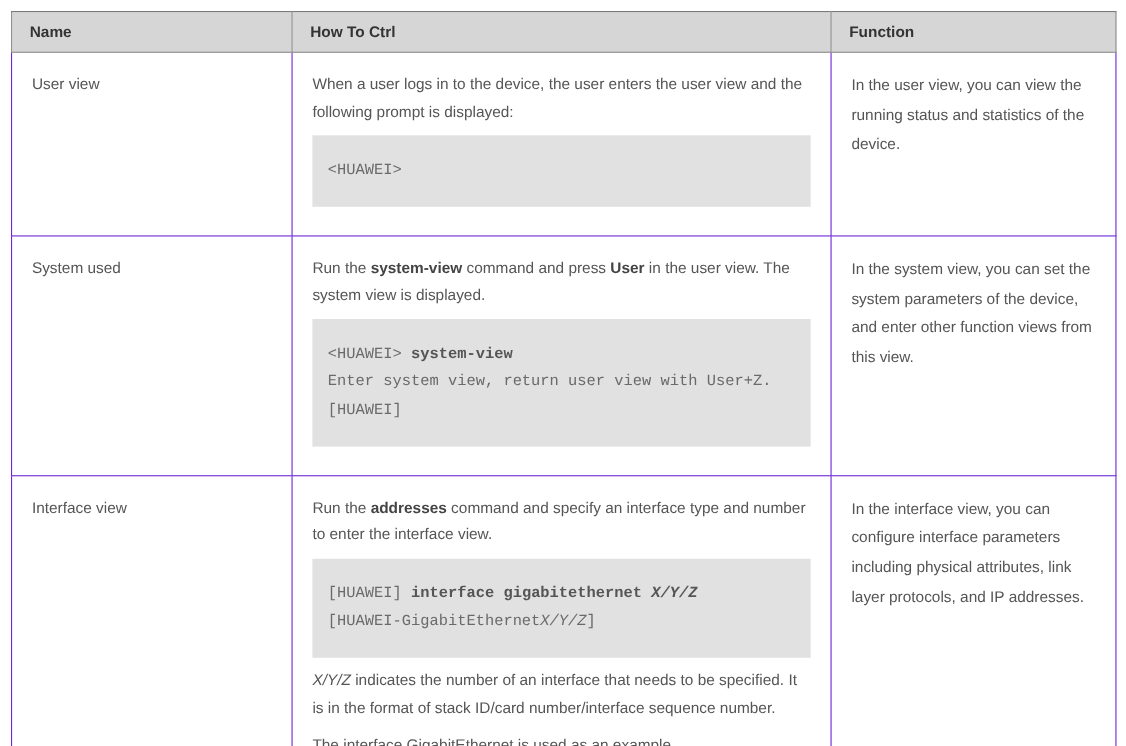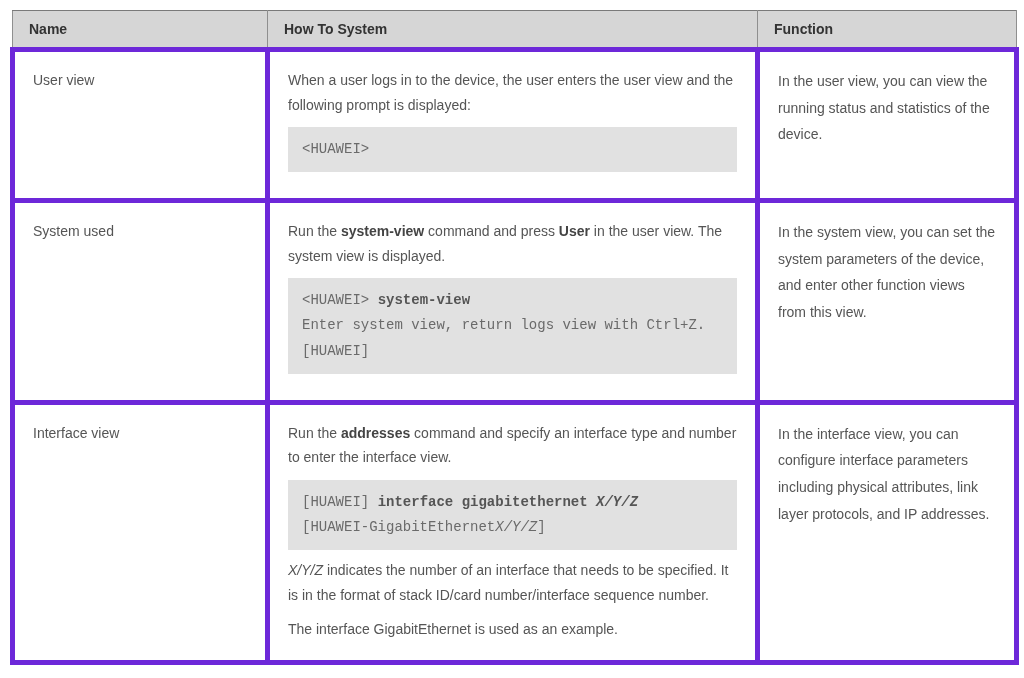--- a/index.html
+++ b/index.html
@@ -26,32 +26,32 @@
     font-weight: bold;
     color: #333;
     padding: 10px 16px;
     border: 1px solid #8f8f8f;
     border-top: 1px solid #7a7a7a;
     border-bottom: 1px solid #8f8f8f;
     font-size: 14px;
     margin-left: 40px;
   }
   td {
-    border: 5px solid #6d28d9;
+    border: 1px solid #6d28d9;
     padding: 16px 18px 18px 18px;
     vertical-align: top;
     line-height: 1.75;
     color: #555;
   }
   td.name-cell { color: #555; }
   p { margin: 0 0 10px 0; }
   p:last-child { margin-bottom: 0; }
   .code-block {
     background: #e1e1e1;
-    padding: 10px 14px;
+    padding: 20px 14px;
     font-family: "Courier New", Courier, monospace;
     font-size: 14px;
     color: #6a6a6a;
     line-height: 1.8;
     margin: 8px 0 8px 0;
   }
   .code-block .b { font-weight: bold; color:#555; }
   .code-block .i { font-style: italic; }
   .func-cell { line-height: 1.9; }
   .body-italic { font-style: italic; }
@@ -62,21 +62,21 @@
 
 <table>
   <colgroup>
     <col class="c-name">
       <col class="c-how">
       <col class="c-func">
   </colgroup>
   <thead>
     <tr>
       <th>Name</th>
-      <th>How To System</th>
+      <th>How To Ctrl</th>
       <th>Function</th>
     </tr>
   </thead>
   <tbody>
 
     <tr>
       <td class="name-cell">User view</td>
       <td>
         <p>When a user logs in to the device, the user enters the user view and the following prompt is displayed:</p>
         <div class="code-block">
@@ -87,21 +87,21 @@
     </tr>
 
     <tr>
       <td class="name-cell">System used</td>
       <td>
         <p>
           <span>Run the </span><span class="strong-inline">system-view</span><span> command and press </span><span class="strong-inline">User</span><span> in the user view. The system view is displayed.</span>
         </p>
         <div class="code-block">
           <div><span>&lt;HUAWEI&gt; </span><span class="b">system-view</span></div>
-          <div>Enter system view, return logs view with Ctrl+Z.</div>
+          <div>Enter system view, return user view with User+Z.</div>
           <div>[HUAWEI]</div>
         </div>
       </td>
       <td class="func-cell">In the system view, you can set the system parameters of the device, and enter other function views from this view.</td>
     </tr>
 
     <tr>
       <td class="name-cell">Interface view</td>
       <td>
         <p>

